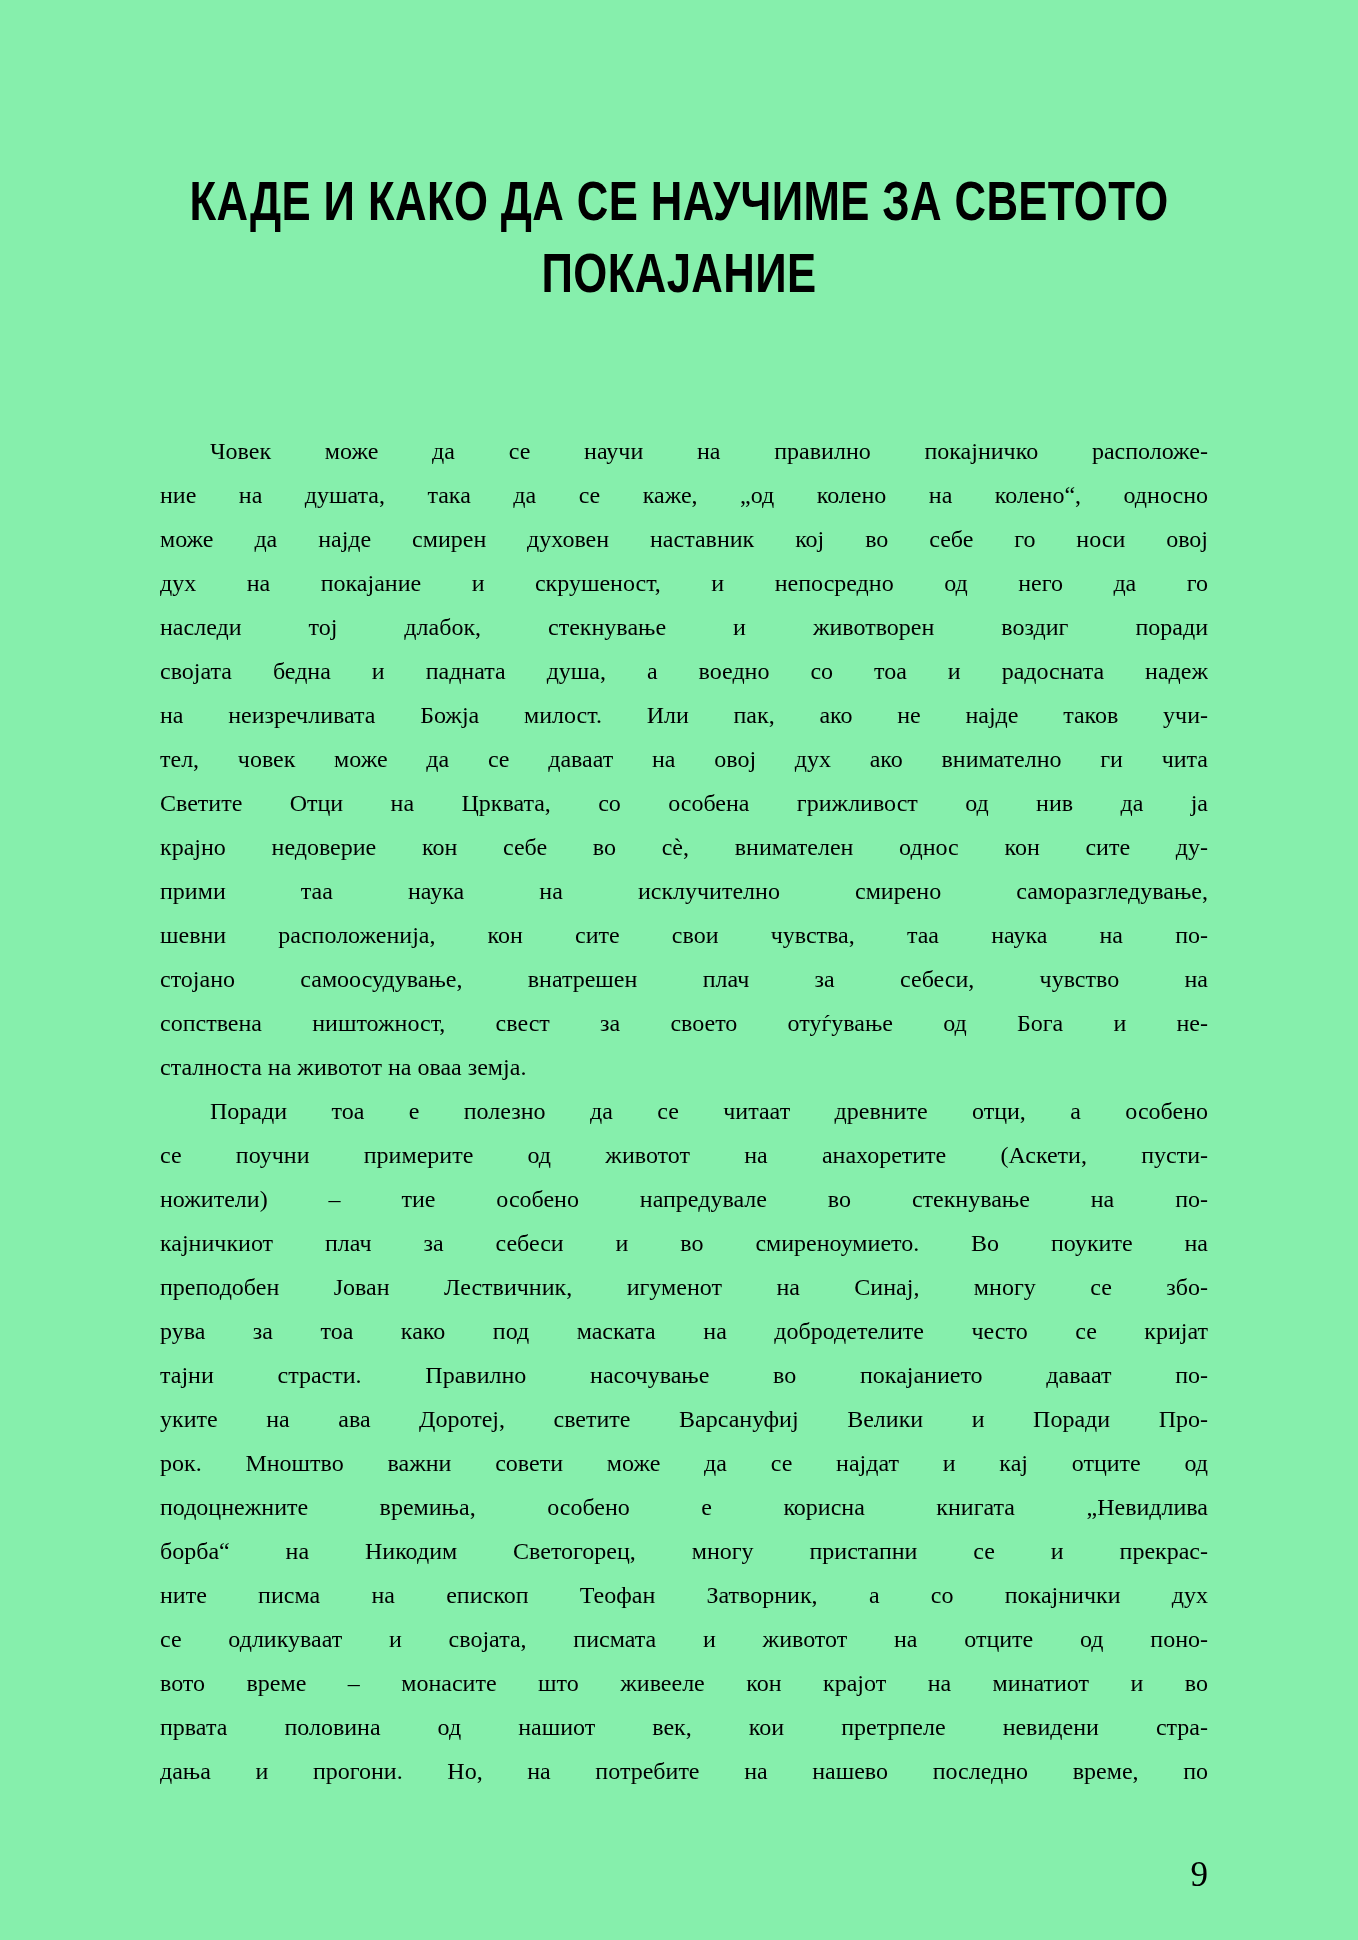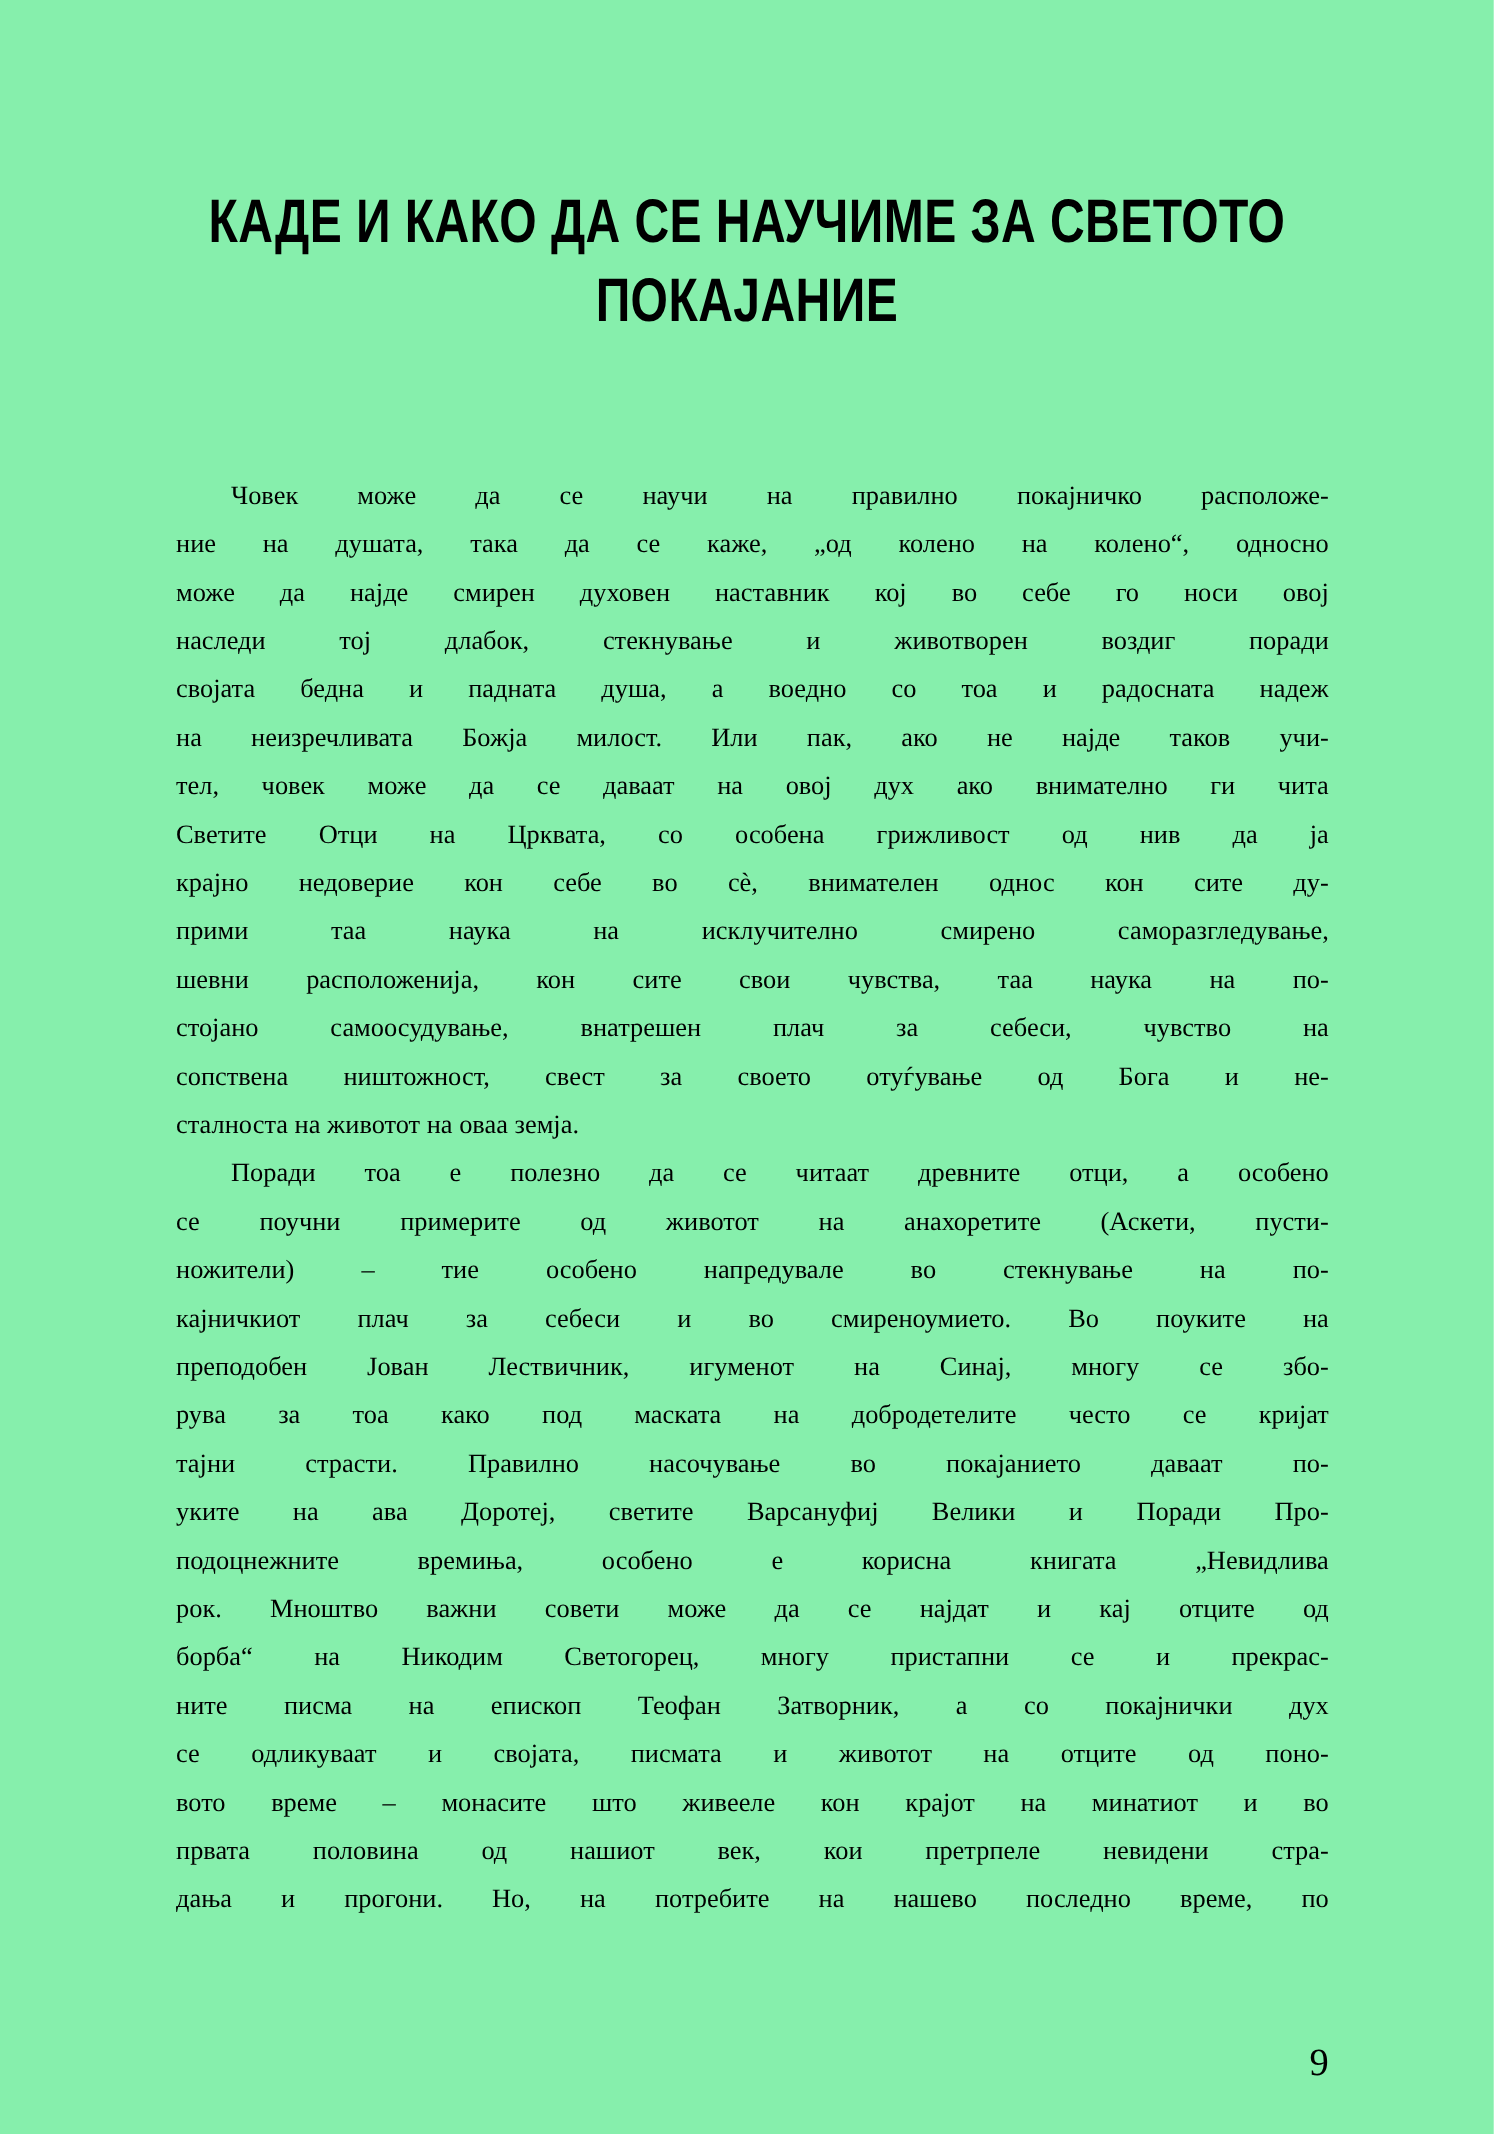--- a/index.html
+++ b/index.html
@@ -73,20 +73,21 @@
   <div class="title-block">
     <span class="title-line">КАДЕ И КАКО ДА СЕ НАУЧИМЕ ЗА СВЕТОТО</span>
     <span class="title-line">ПОКАЈАНИЕ</span>
   </div>
 
   <div class="body-text">
       <div>
         <div class="bline para-first">Човек може да се научи на правилно покајничко расположе-</div>
         <div class="bline">ние на душата, така да се каже, „од колено на колено“, односно</div>
         <div class="bline">може да најде смирен духовен наставник кој во себе го носи овој</div>
+        <div class="bline">дух на покајание и скрушеност, и непосредно од него да го</div>
         <div class="bline">наследи тој длабок, стекнување и животворен воздиг поради</div>
         <div class="bline">својата бедна и падната душа, а воедно со тоа и радосната надеж</div>
         <div class="bline">на неизречливата Божја милост. Или пак, ако не најде таков учи-</div>
         <div class="bline">тел, човек може да се даваат на овој дух ако внимателно ги чита</div>
         <div class="bline">Светите Отци на Црквата, со особена грижливост од нив да ја</div>
         <div class="bline">крајно недоверие кон себе во сѐ, внимателен однос кон сите ду-</div>
         <div class="bline">прими таа наука на исклучително смирено саморазгледување,</div>
         <div class="bline">шевни расположенија, кон сите свои чувства, таа наука на по-</div>
         <div class="bline">стојано самоосудување, внатрешен плач за себеси, чувство на</div>
         <div class="bline">сопствена ништожност, свест за своето отуѓување од Бога и не-</div>
@@ -94,22 +95,22 @@
       </div>
       <div>
         <div class="bline para-first">Поради тоа е полезно да се читаат древните отци, а особено</div>
         <div class="bline">се поучни примерите од животот на анахоретите (Аскети, пусти-</div>
         <div class="bline">ножители) – тие особено напредувале во стекнување на по-</div>
         <div class="bline">кајничкиот плач за себеси и во смиреноумието. Во поуките на</div>
         <div class="bline">преподобен Јован Лествичник, игуменот на Синај, многу се збо-</div>
         <div class="bline">рува за тоа како под маската на добродетелите често се кријат</div>
         <div class="bline">тајни страсти. Правилно насочување во покајанието даваат по-</div>
         <div class="bline">уките на ава Доротеј, светите Варсануфиј Велики и Поради Про-</div>
+        <div class="bline">рок. Мноштво важни совети може да се најдат и кај отците од</div>
         <div class="bline">подоцнежните времиња, особено е корисна книгата „Невидлива</div>
-        <div class="bline">рок. Мноштво важни совети може да се најдат и кај отците од</div>
         <div class="bline">борба“ на Никодим Светогорец, многу пристапни се и прекрас-</div>
         <div class="bline">ните писма на епископ Теофан Затворник, а со покајнички дух</div>
         <div class="bline">се одликуваат и својата, писмата и животот на отците од поно-</div>
         <div class="bline">вото време – монасите што живееле кон крајот на минатиот и во</div>
         <div class="bline">првата половина од нашиот век, кои претрпеле невидени стра-</div>
         <div class="bline">дања и прогони. Но, на потребите на нашево последно време, по</div>
       </div>
     </div>
 
   <div class="page-number">9</div>

